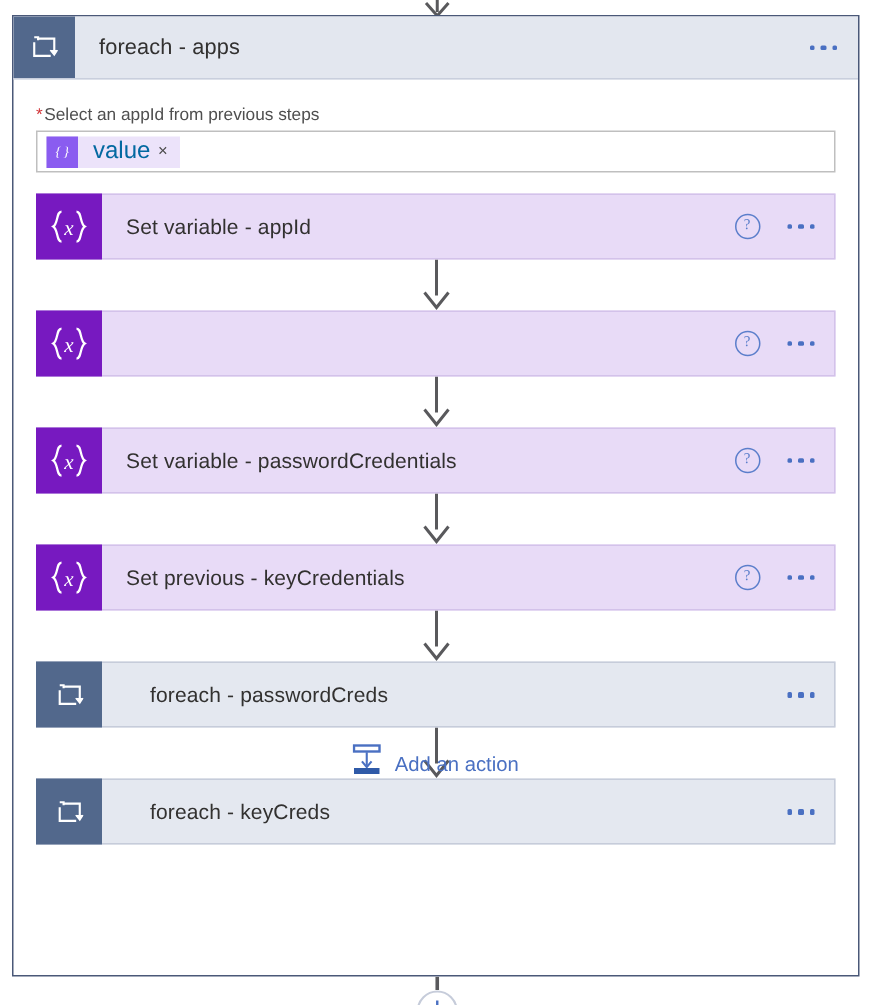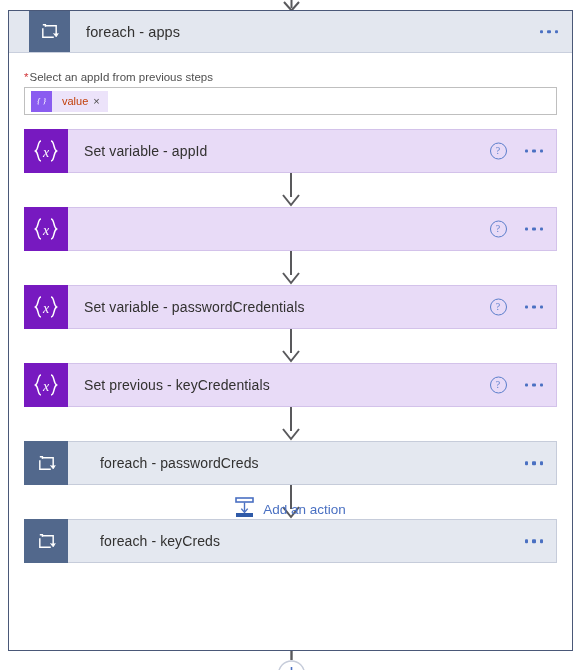--- a/index.html
+++ b/index.html
@@ -36,21 +36,20 @@
   }
 
   
   .scope-header {
     position: relative;
     height: 41px;
     background: #e3e7ef;
     display: flex;
     align-items: center;
     border-bottom: 1px solid #c9cfdd;
-    padding-left: 20px;
   }
   .scope-header-icon {
     width: 41px;
     height: 41px;
     background: #52688c;
     flex: 0 0 41px;
     display: flex;
     align-items: center;
     justify-content: center;
   }
@@ -117,22 +116,22 @@
     background: #8a5cf0;
     display: flex;
     align-items: center;
     justify-content: center;
     color: #ffffff;
     font-size: 9px;
     font-family: "Liberation Serif", serif;
     font-style: italic;
   }
   .token-chip-label {
-    font-size: 11px;
-    color: #c2410c;
+    font-size: 16px;
+    color: #0369a1;
     padding: 0 5px 0 10px;
     white-space: nowrap;
   }
   .token-chip-x {
     font-size: 11px;
     color: #4a4a4a;
     padding-right: 8px;
     cursor: pointer;
   }
 

